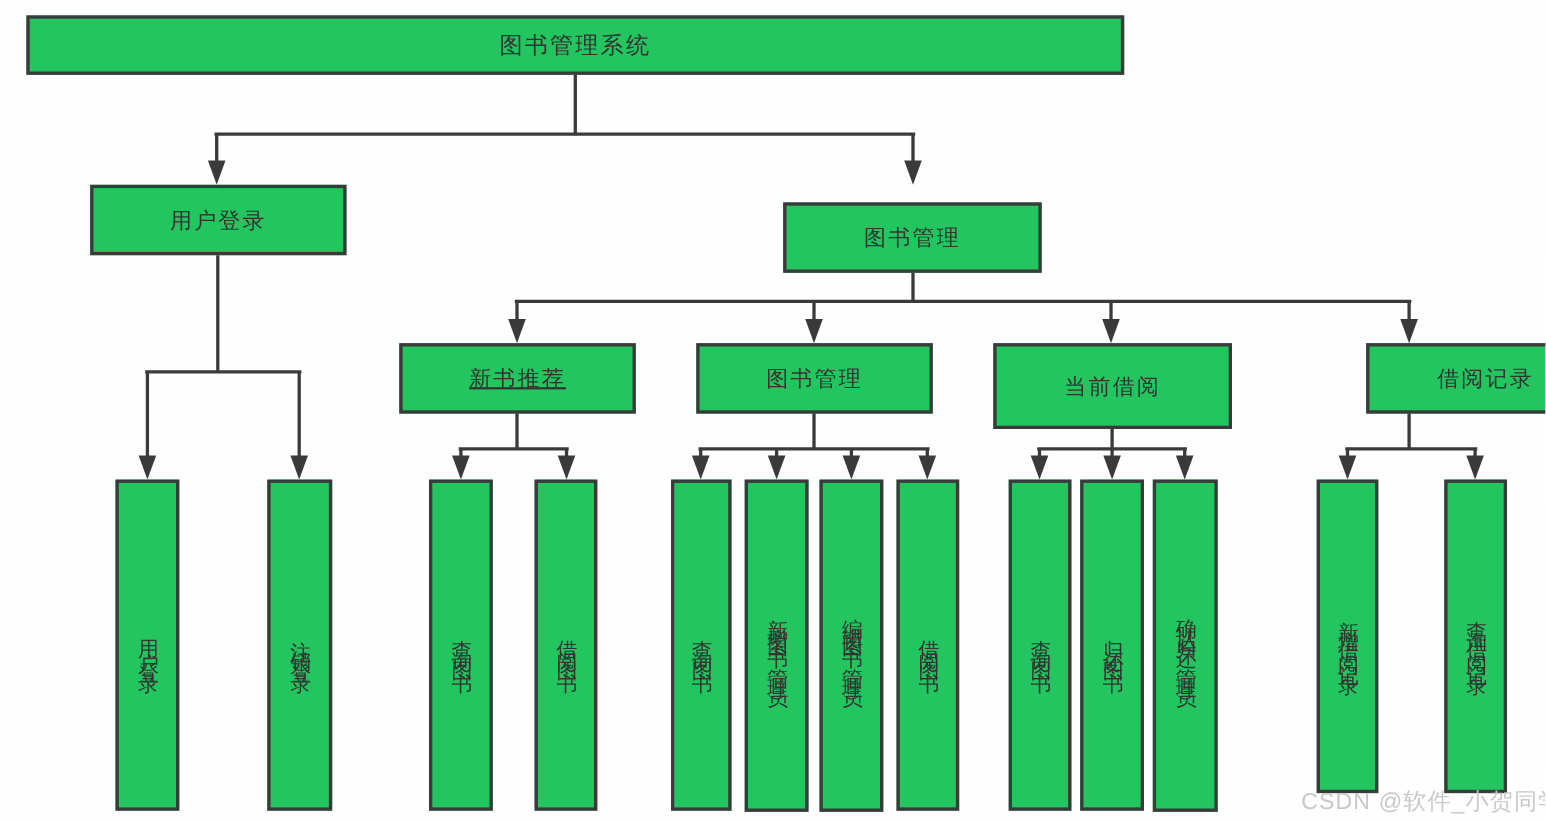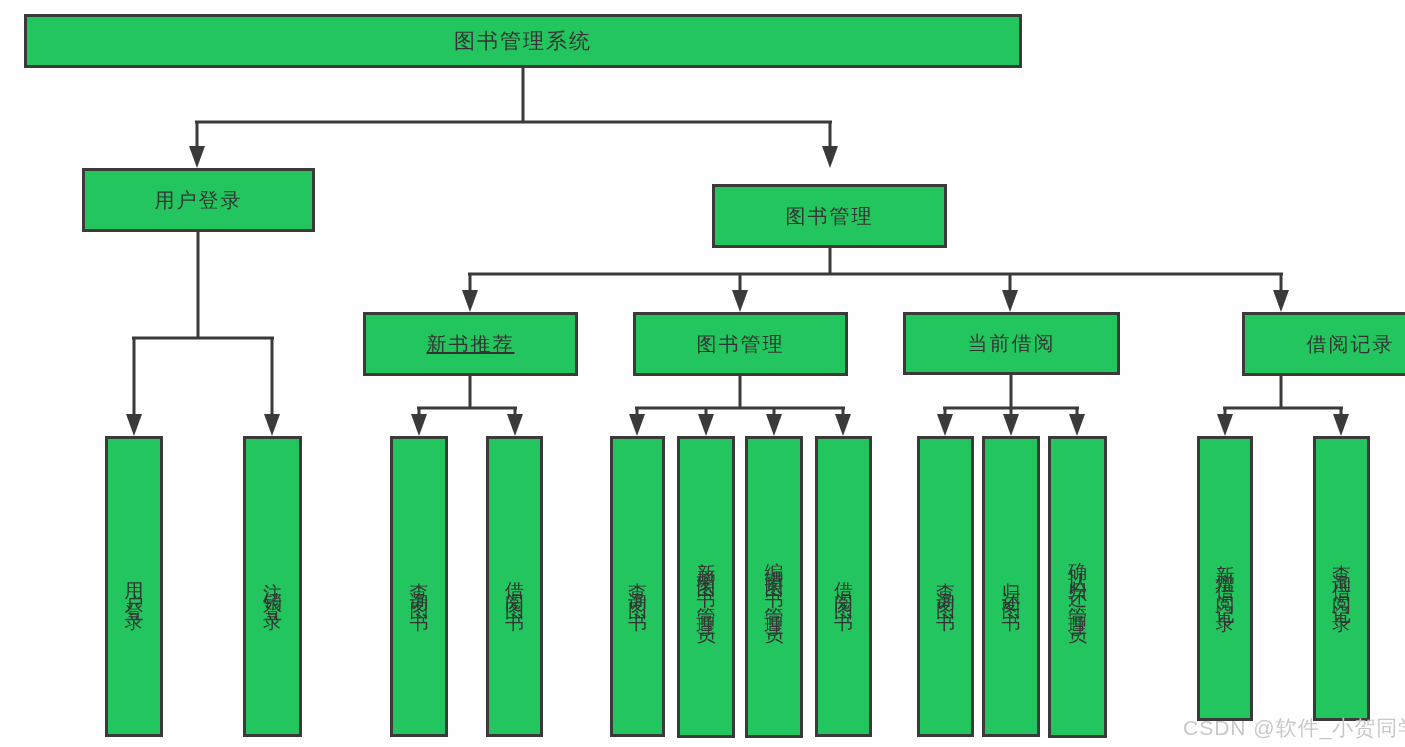--- a/index.html
+++ b/index.html
@@ -109,21 +109,21 @@
     </g>
   </svg>
 
   <div class="node hbox root-box" style="left:24px;top:14px;width:998px;height:54px;">图书管理系统</div>
 
   <div class="node hbox" style="left:82px;top:168px;width:233px;height:64px;">用户登录</div>
   <div class="node hbox" style="left:712px;top:184px;width:235px;height:64px;">图书管理</div>
 
   <div class="node hbox" style="left:363px;top:312px;width:215px;height:64px;text-decoration:underline;">新书推荐</div>
   <div class="node hbox" style="left:633px;top:312px;width:215px;height:64px;">图书管理</div>
-  <div class="node hbox" style="left:903px;top:312px;width:217px;height:63px;">当前借阅</div>
+  <div class="node hbox" style="left:903px;top:312px;width:217px;height:78px;">当前借阅</div>
   <div class="node hbox" style="left:1242px;top:312px;width:217px;height:64px;">借阅记录</div>
 
   <div class="node vbox" style="left:105px;top:436px;width:58px;height:301px;">
     <span>用户登录</span>
   </div>
   <div class="node vbox" style="left:243px;top:436px;width:59px;height:301px;">
     <span>注销登录</span>
   </div>
 
   <div class="node vbox" style="left:390px;top:436px;width:58px;height:301px;">

